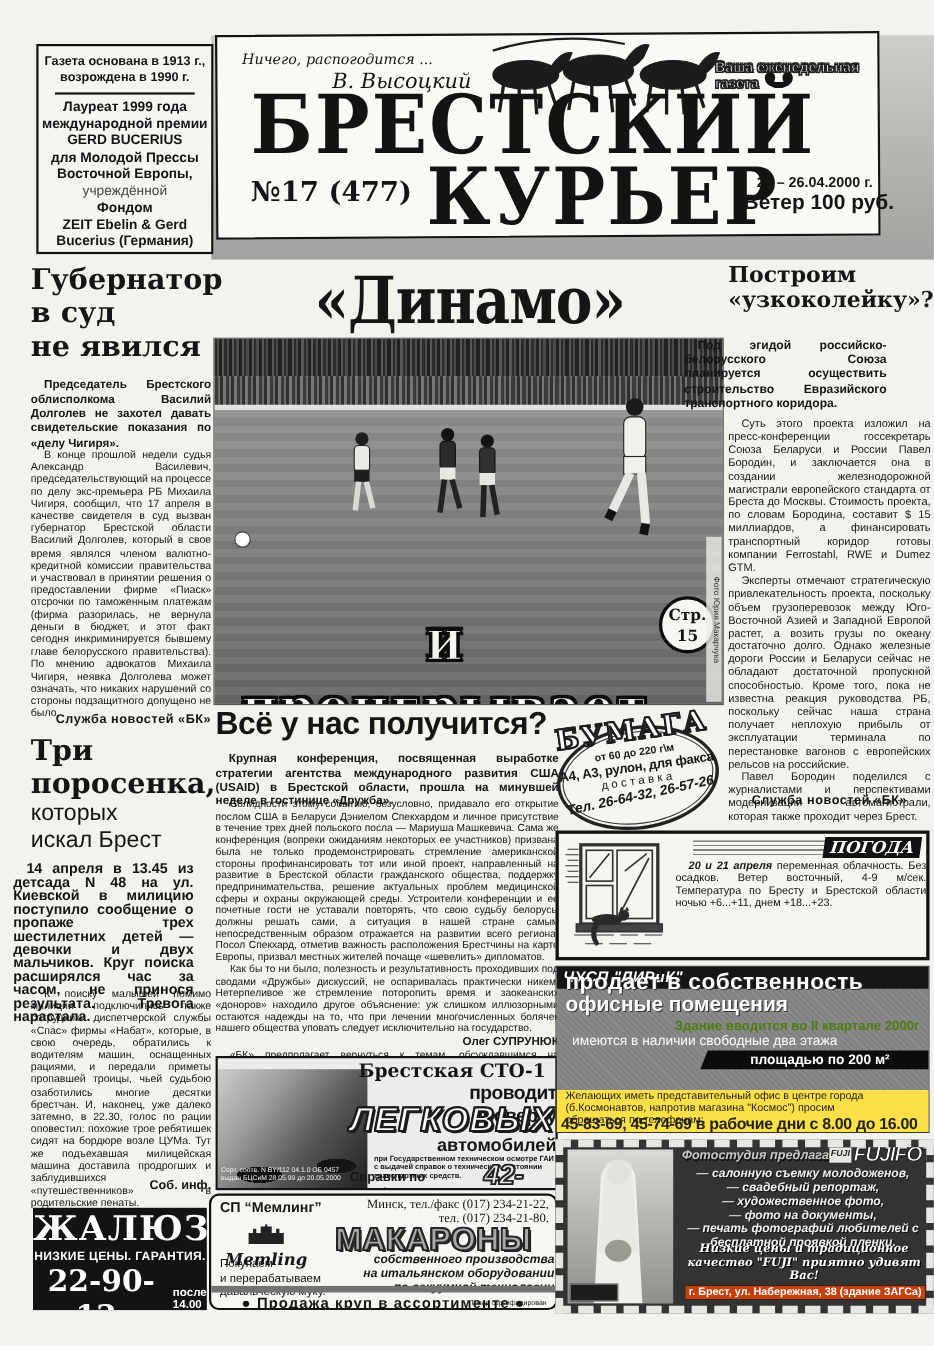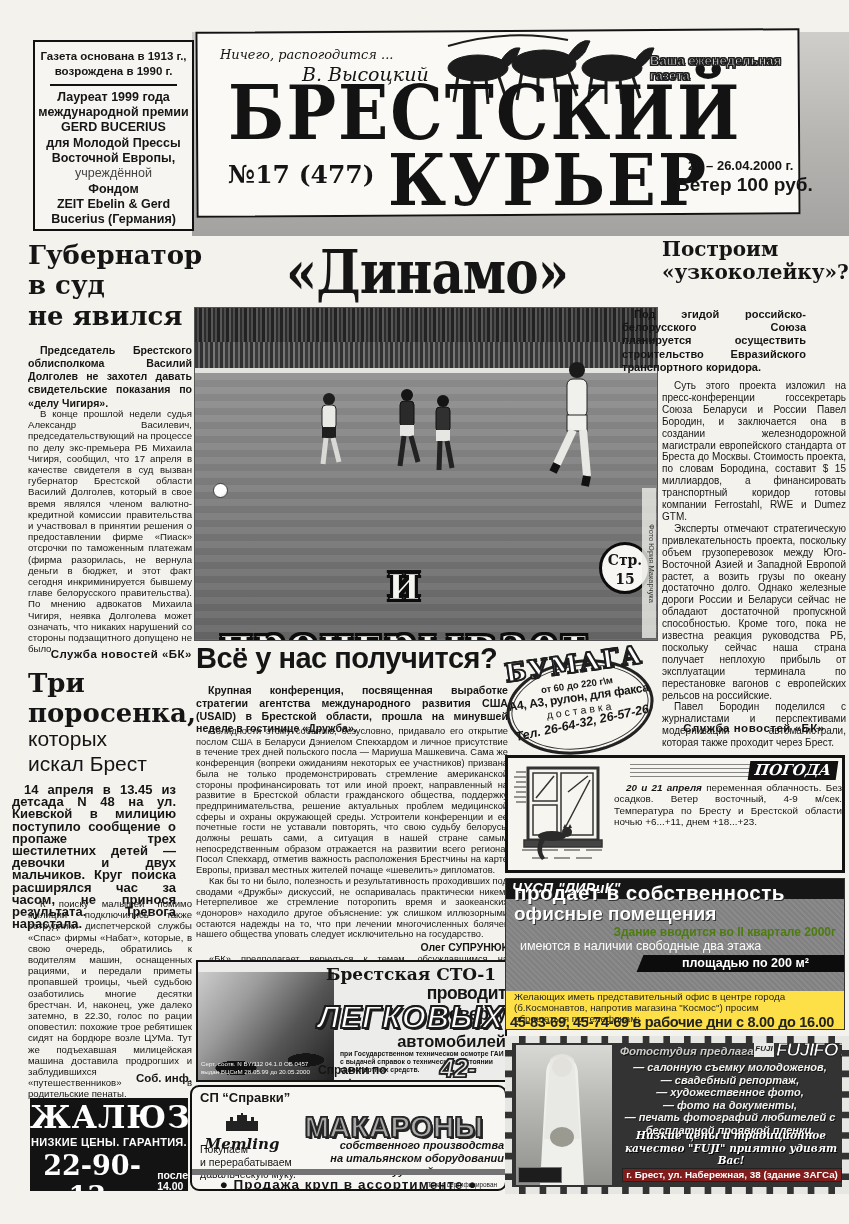--- a/index.html
+++ b/index.html
@@ -205,21 +205,21 @@
     color:#222; font-weight:bold; font-style:italic; font-size:8px; text-align:center; padding-top:1px; }
   .fuji-brand { position:absolute; left:264px; top:-4px; font-weight:bold; font-style:italic; font-size:19px;
     color:#fdfdfd; -webkit-text-stroke:0.8px #111; letter-spacing:-1px; }
   .fuji-items { position:absolute; left:104px; top:18px; width:228px; text-align:center;
     font-weight:bold; font-style:italic; font-size:11px; line-height:1.14; color:#f2f2ef;
     text-shadow:1px 1px 0 #111; }
   .fuji-slogan { position:absolute; left:104px; top:86px; width:230px; text-align:center;
     font-family:"DejaVu Serif", serif; font-style:italic; font-weight:bold; font-size:10.5px;
     line-height:1.2; color:#fff; text-shadow:1px 1px 0 #000; }
   .fuji-addr { position:absolute; left:104px; top:113px; width:232px; text-align:center; }
-  .fuji-addr span { display:inline-block; background:#7f1d1d; color:#fdfdfd; font-weight:bold;
+  .fuji-addr span { display:inline-block; background:#c2410c; color:#fdfdfd; font-weight:bold;
     font-size:9.8px; padding:0 3px 1px; margin-top:12px; border:1px solid #222; }
   .studio-logo { position:absolute; left:6px; bottom:4px; width:44px; height:16px; background:#1d1d1d;
     border:1px solid #777; }
 </style>
 </head>
 <body>
 
 <div class="abs masthead-gray"></div>
 
 <div class="abs founders-box">
@@ -348,21 +348,23 @@
   <div class="sto-big">ЛЕГКОВЫХ</div>
   <div class="sto-line4">автомобилей</div>
   <div class="sto-small">при Государственном техническом осмотре ГАИ с выдачей справок о техническом состоянии транспортных средств.</div>
   <div class="sto-ref">Справки по телефону</div>
   <div class="sto-phone">42-20-82</div>
   <div class="sto-cert pre">Серт. соотв. N BY/112 04.1.0 ОБ 0457
 выдан БЦСиМ 28.05.99 до 20.05.2000</div>
 </div>
 
 <div class="abs memling">
-  <div class="mem-row1-left">СП “Справки”</div>
+  <div class="mem-row1-left">СП “Мемлинг”</div>
+  <div class="mem-row1-right pre">Минск, тел./факс (017) 234-21-22,
+тел. (017) 234-21-80.</div>
   <div class="mem-logo">
     <svg width="36" height="18" viewBox="0 0 36 18">
       <path d="M2 18 V8 h4 V4 h3 v4 h4 V2 h4 V0 h2 v2 h4 v6 h4 V4 h3 v4 h4 v10 z" fill="#222"></path>
     </svg>
     <div class="mem-script">Memling</div>
   </div>
   <div class="mem-big">МАКАРОНЫ</div>
   <div class="mem-subs pre">собственного производства
 на итальянском оборудовании
 по вакуумной технологии</div>

